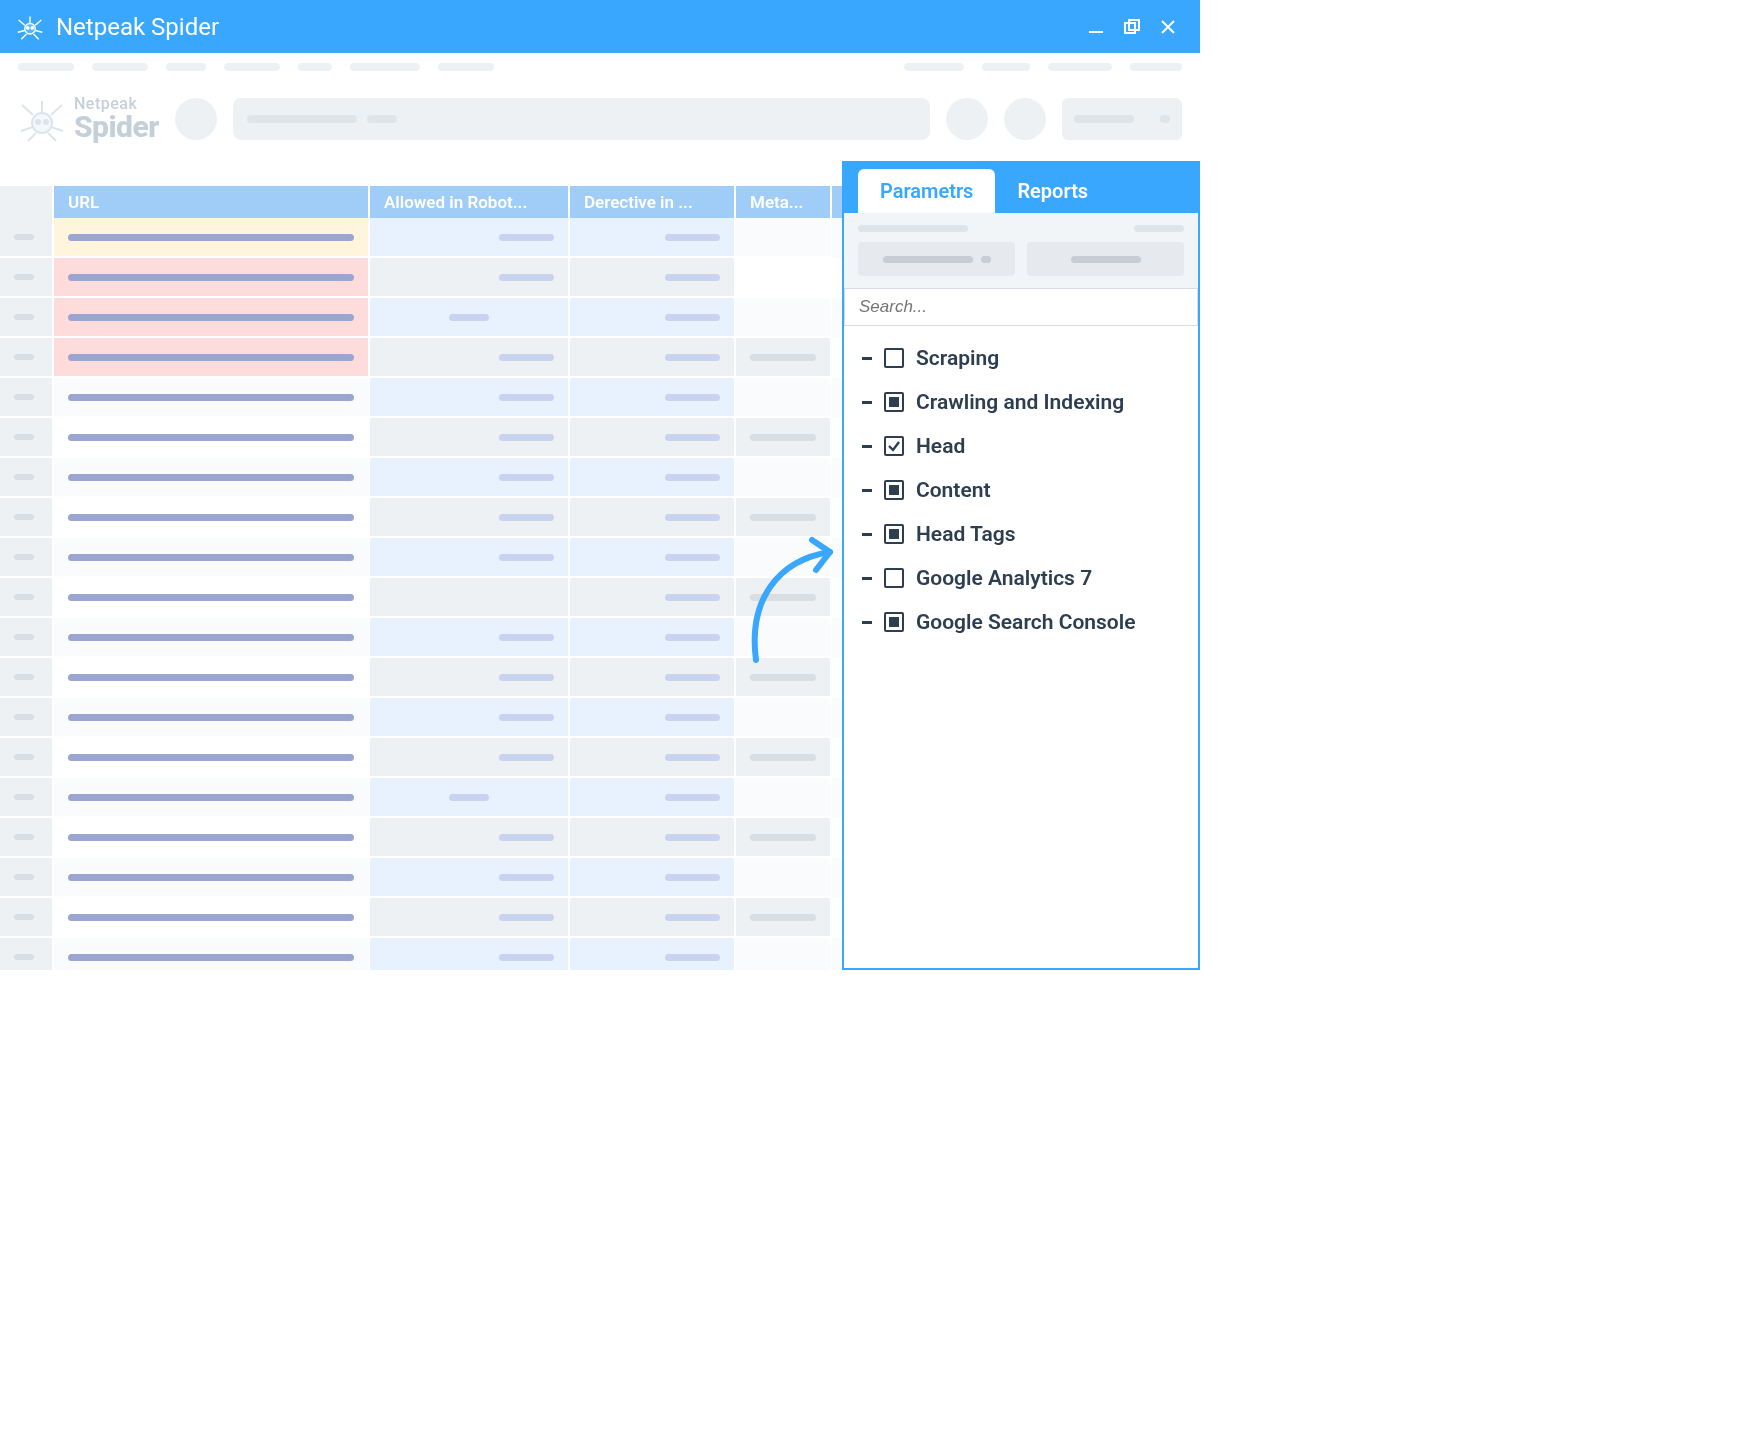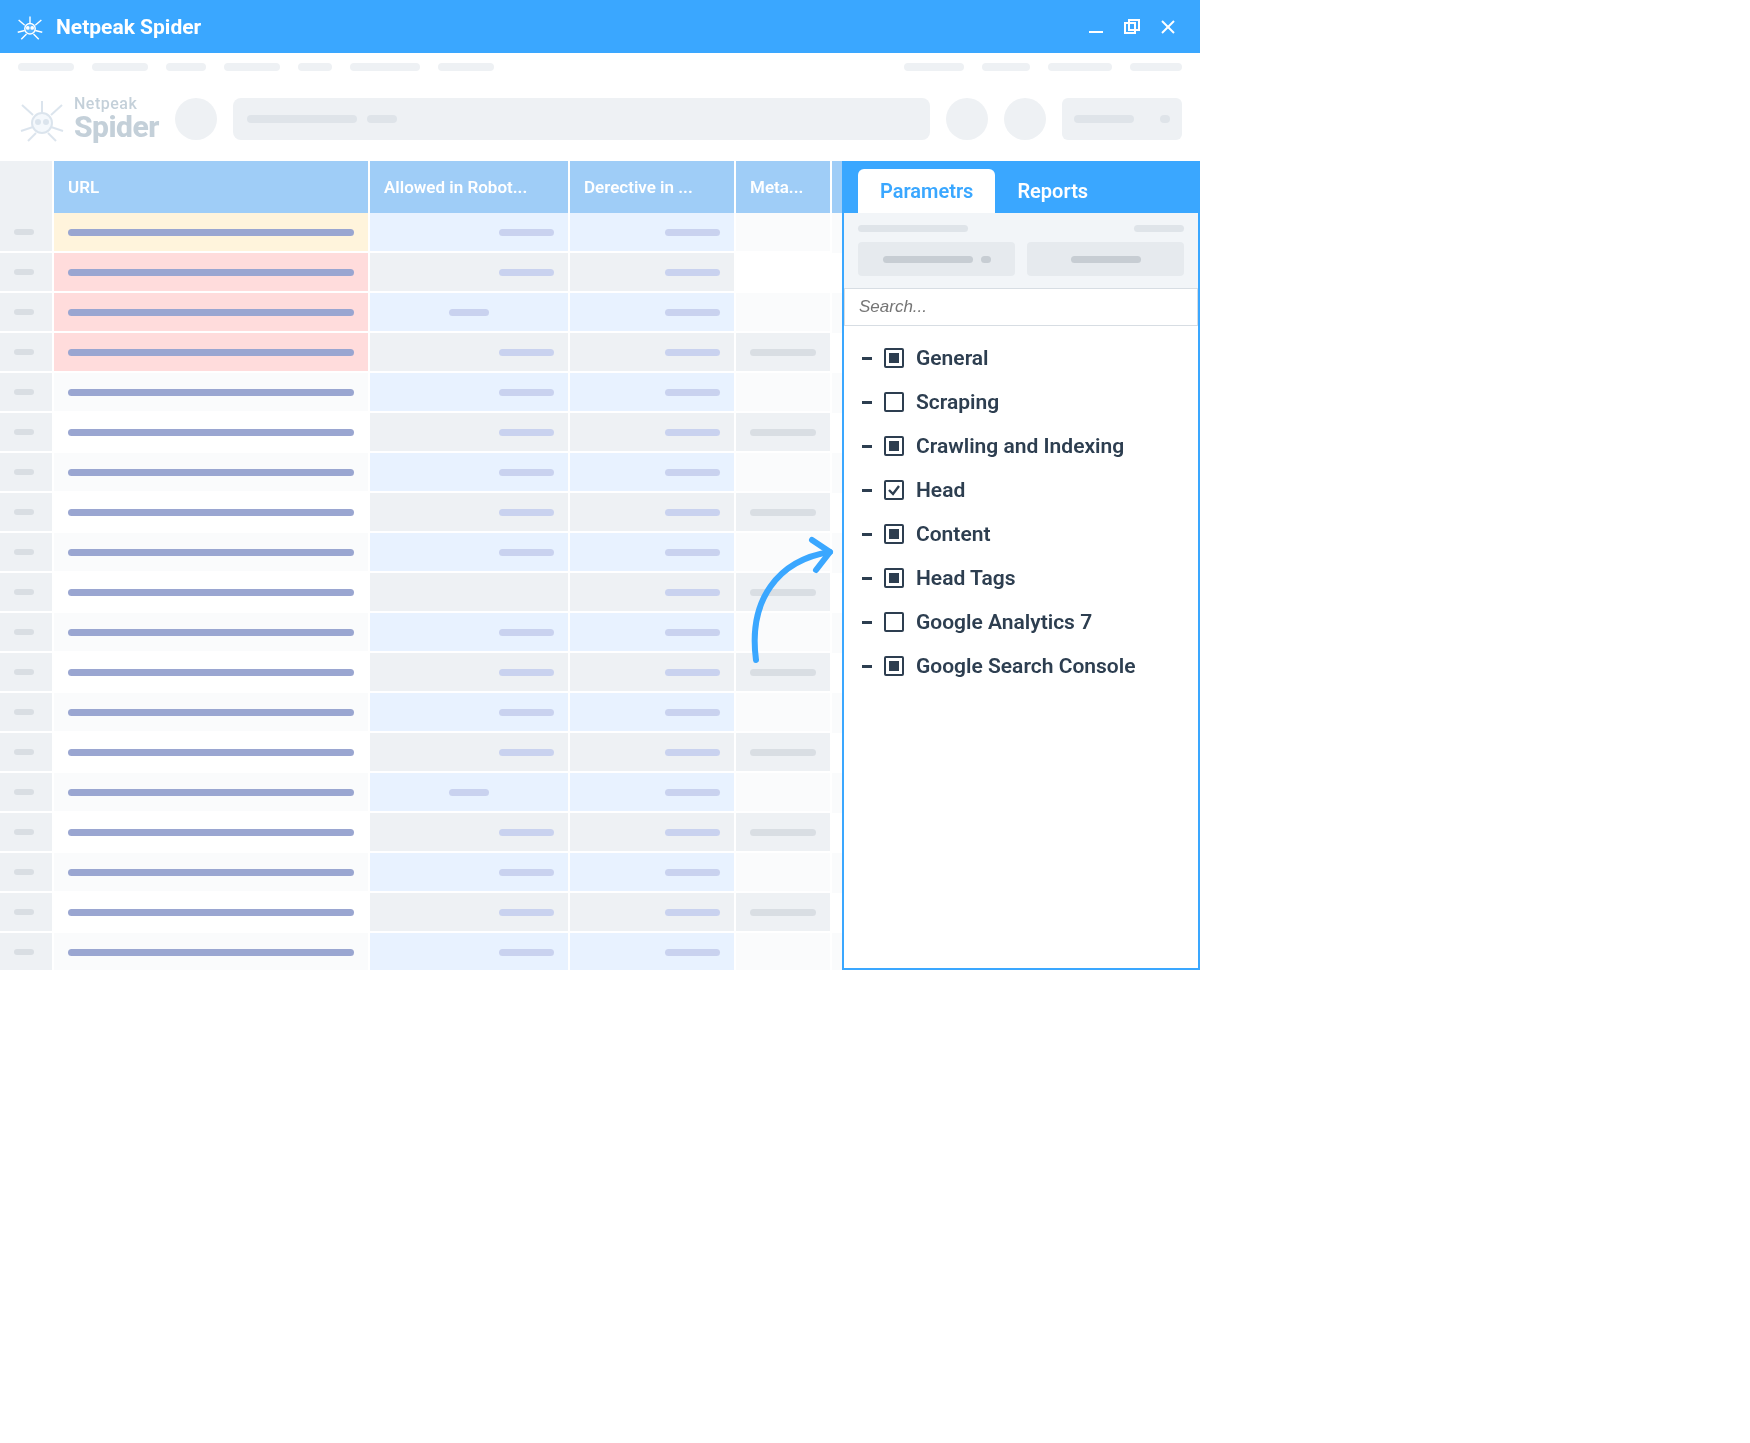--- a/index.html
+++ b/index.html
@@ -20,22 +20,22 @@
     align-items: center;
     padding: 0 14px;
     color: #fff;
   }
   .titlebar .app-icon {
     width: 32px; height: 32px;
     display: inline-flex; align-items: center; justify-content: center;
     margin-right: 10px;
   }
   .titlebar .app-title {
-    font-size: 21px;
-    font-weight: 700;
+    font-size: 24px;
+    font-weight: 400;
   }
   .titlebar .spacer { flex: 1; }
   .titlebar .win-ctrl {
     width: 36px; height: 36px;
     display: inline-flex; align-items: center; justify-content: center;
     cursor: pointer;
   }
 
   
   .menustrip {
@@ -94,26 +94,27 @@
   }
 
   
   .table-wrap {
     flex: 1;
     overflow: hidden;
     position: relative;
   }
   .thead {
     display: flex;
-    height: 52px;
+    height: 32px;
     background: #9fcdf7;
     color: #fff;
     font-size: 17px;
     font-weight: 600;
     align-items: stretch;
+    margin-top: 25px;
   }
   .thead .col {
     display: flex; align-items: center; padding: 0 14px;
     border-right: 2px solid #fff;
     white-space: nowrap; overflow: hidden; text-overflow: ellipsis;
   }
   .col-idx { width: 54px; background:#eef1f4; }
   .col-url { width: 316px; }
   .col-robots { width: 200px; }
   .col-derect { width: 166px; }
@@ -648,25 +649,20 @@
           <span style="width:70px"></span>
         </div>
       </div>
     </div>
     <div class="search-box">
       <input placeholder="Search..." style="">
     </div>
     <div class="panel-list" id="panel-list">
         <div class="pitem">
           <span class="dash"></span>
-          <span class="chk filled"></span>
-          <span class="label">General</span>
-        </div>
-        <div class="pitem">
-          <span class="dash"></span>
           <span class="chk "></span>
           <span class="label">Scraping</span>
         </div>
         <div class="pitem">
           <span class="dash"></span>
           <span class="chk filled"></span>
           <span class="label">Crawling and Indexing</span>
         </div>
         <div class="pitem">
           <span class="dash"></span>

